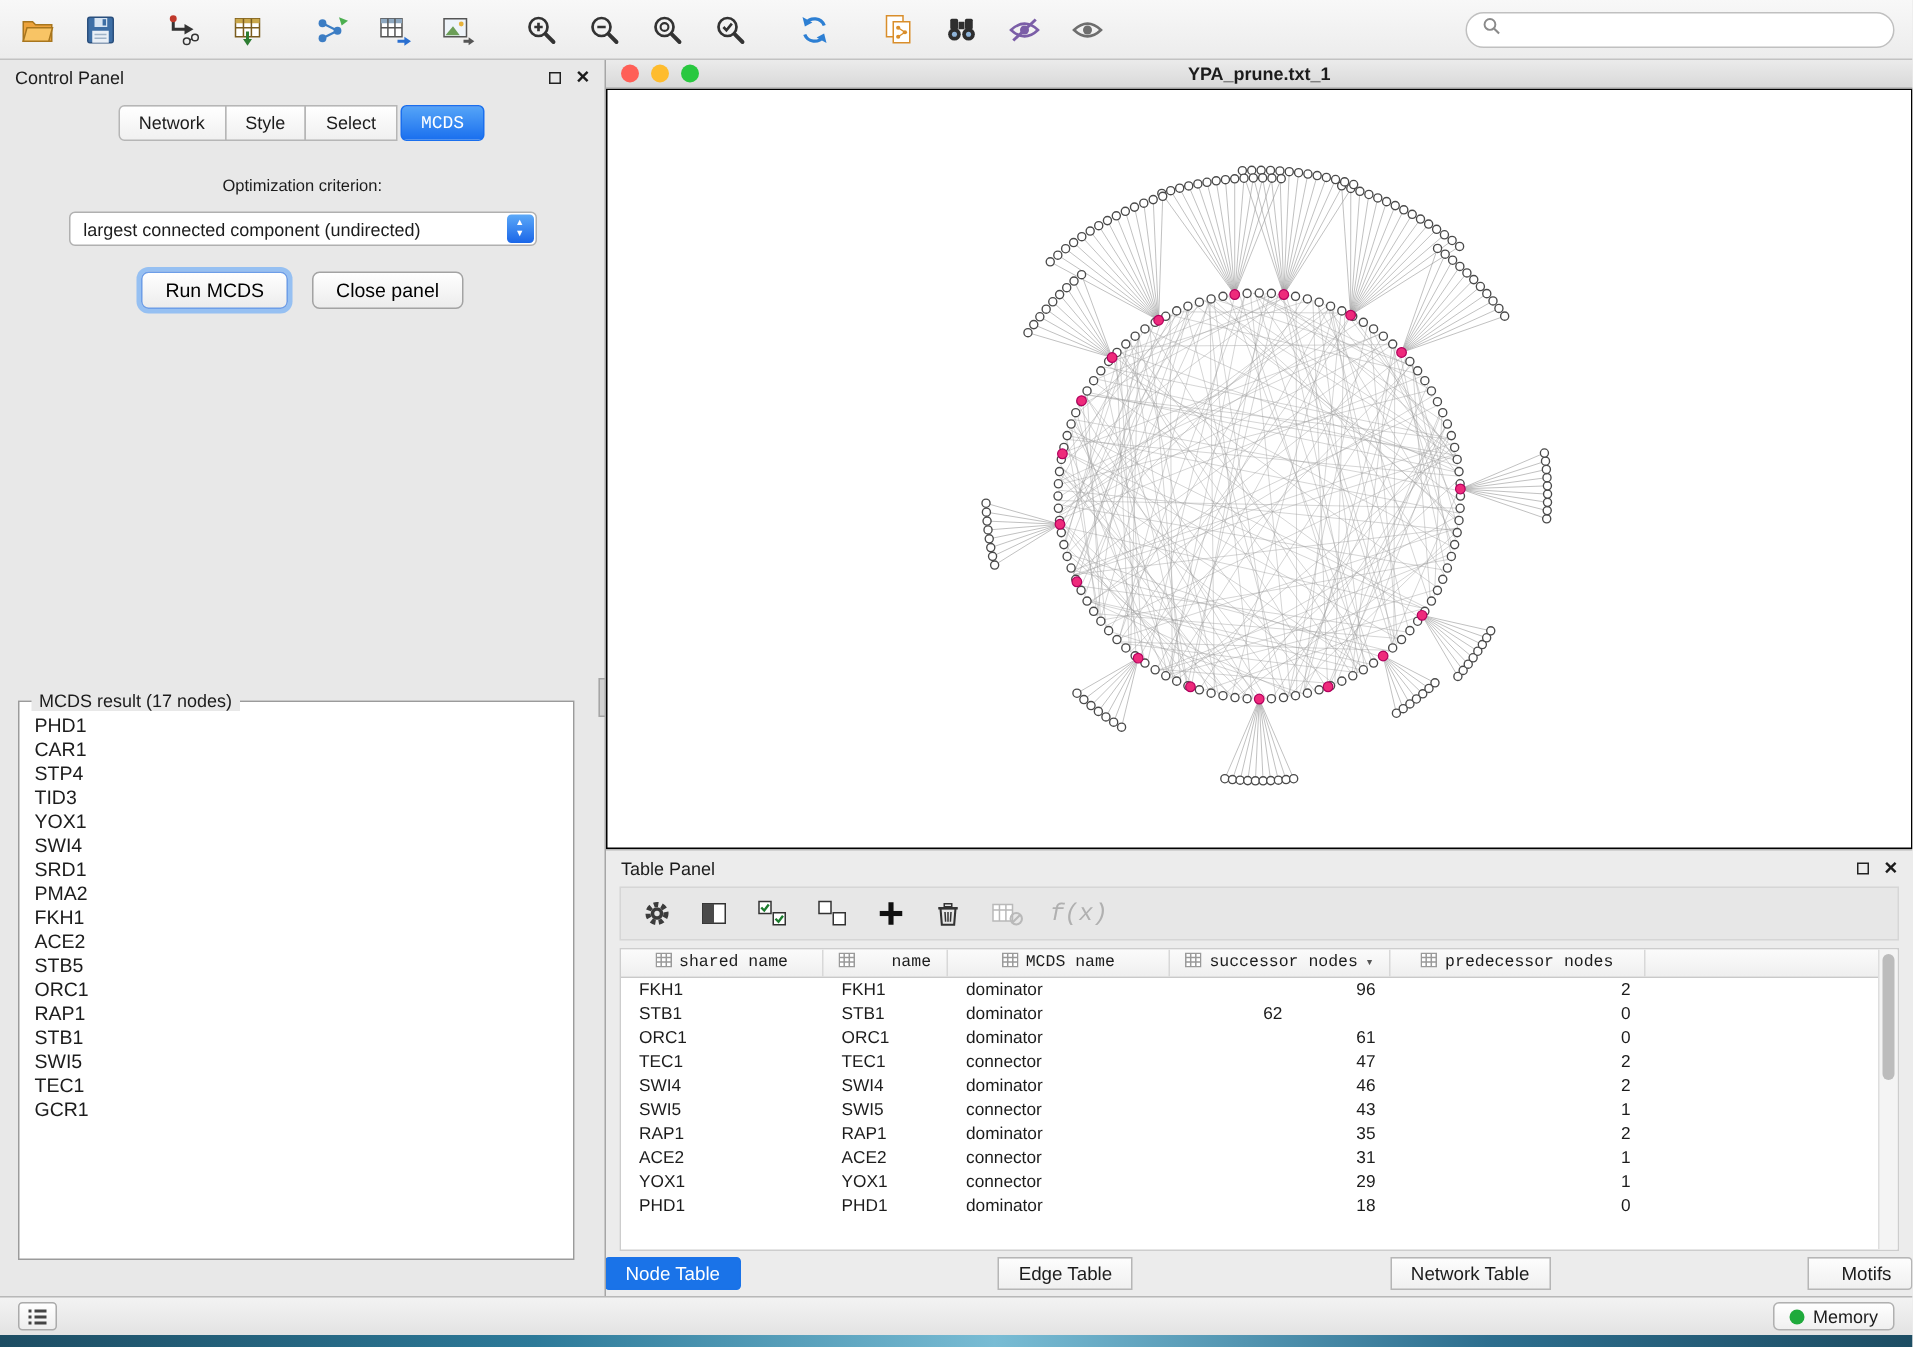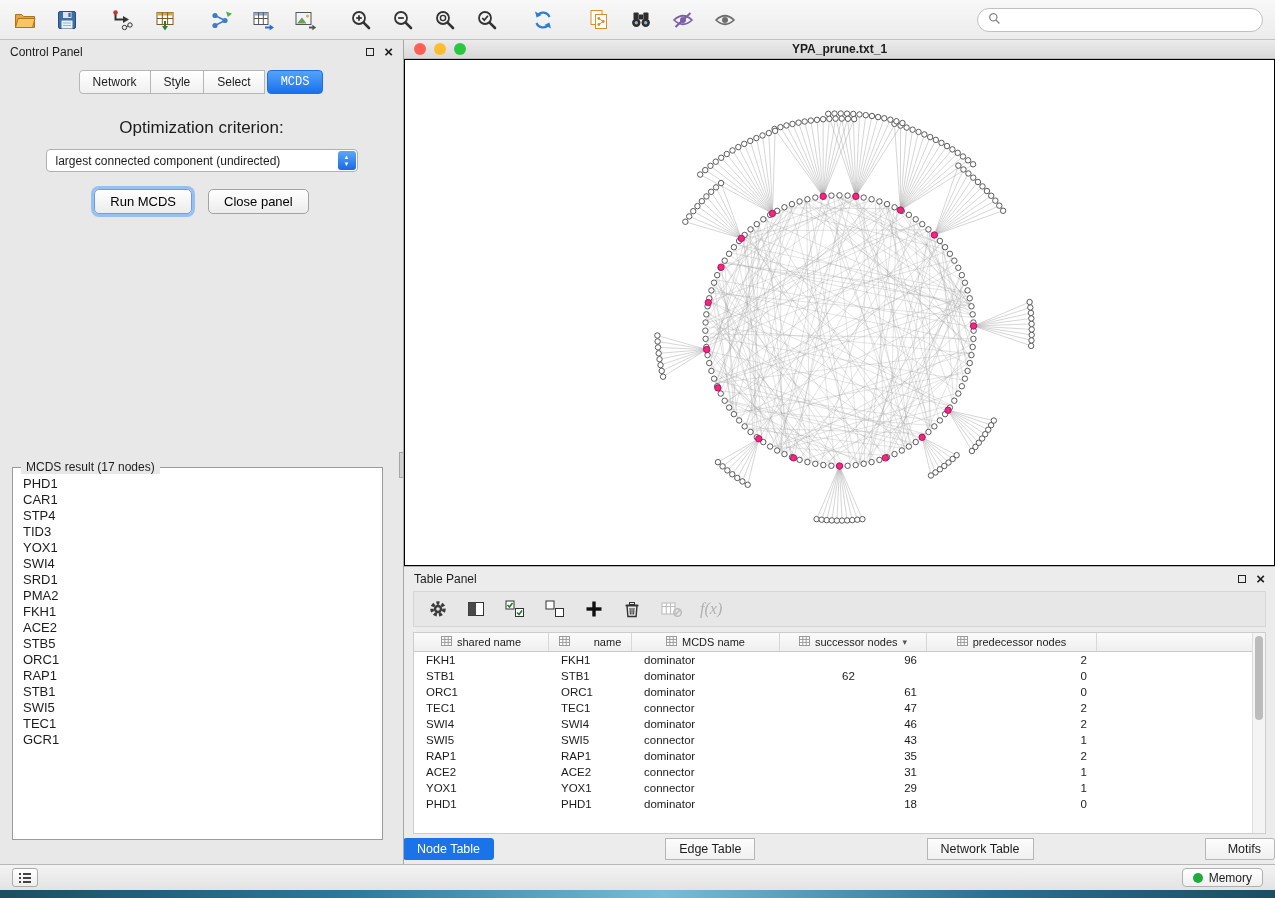--- a/index.html
+++ b/index.html
@@ -24,21 +24,21 @@
   .control-panel { width:404px; flex:0 0 404px; background:#e8e8e8; border-right:1px solid #a6a6a6; position:relative; }
   .panel-header { height:24px; display:flex; align-items:center; padding:0 10px; font-size:12px; }
   .hdr-icons { margin-left:auto; display:flex; align-items:center; gap:10px; }
   .float-icon { width:8px; height:8px; border:1.5px solid #222; display:inline-block; cursor:pointer; }
   .close-icon { font-weight:bold; font-size:15px; line-height:12px; cursor:pointer; }
   .cp-tabs { display:flex; justify-content:center; margin-top:6px; }
   .cp-tab { font-size:12px; padding:4px 13px; background:linear-gradient(#ffffff,#f0f0f0);
             border:1px solid #b6b6b6; margin-left:-1px; cursor:pointer; }
   .cp-tab:first-child { border-radius:4px 0 0 4px; }
   .cp-tab.active { background:linear-gradient(#55a4f7,#1a6fee); color:#fff; border-color:#1a6fee; border-radius:4px; margin-left:2px;font-family:Liberation Mono, monospace; }
-  .opt-label { text-align:center; font-size:17px; margin-top:24px; }
+  .opt-label { text-align:center; font-size:11px; margin-top:24px; }
   .dropdown { margin:11px auto 0; width:312px; height:23px; background:#fff; border:1px solid #b0b0b0;
               border-radius:4px; display:flex; align-items:center; font-size:12px; padding-left:9px;
               position:relative; cursor:pointer; }
   .dd-stepper { position:absolute; right:1px; top:1px; bottom:1px; width:18px; border-radius:3px;
                 background:linear-gradient(#5ca9f8,#1a66e8); color:#fff; font-size:6px; line-height:7px;
                 display:flex; flex-direction:column; align-items:center; justify-content:center; }
   .cp-buttons { display:flex; justify-content:center; gap:16px; margin-top:17px; }
   .btn { font-size:13px; padding:4px 15px; background:linear-gradient(#ffffff,#ececec);
          border:1px solid #a3a3a3; border-radius:5px; cursor:pointer; font-family:inherit; }
   .btn.focused { box-shadow:0 0 0 3px rgba(106,170,248,.65); border-color:#6d9ee8; }
@@ -60,26 +60,26 @@
   .light { width:12px; height:12px; border-radius:50%; cursor:pointer; }
   .net-title { position:absolute; left:0; right:0; text-align:center; font-size:12px; font-weight:bold; }
   .net-content { flex:1; background:#fff; border:1px solid #000; overflow:hidden; min-height:0; }
   .net-content svg { width:100%; height:100%; display:block; }
 
   
   .table-panel { height:298px; flex:0 0 298px; background:#ececec; display:flex; flex-direction:column; border-top:1px solid #b5b5b5; }
   .tp-toolbar { height:36px; flex:0 0 36px; margin:0 9px; background:#e7e7e7; border:1px solid #d6d6d6;
                 display:flex; align-items:center; gap:18px; padding:0 14px; }
   .tp-icon { display:flex; align-items:center; justify-content:center; cursor:pointer; }
-  .fx-label { font-family:Liberation Serif, serif; font-style:italic; font-size:16px; color:#b0b0b0; }
+  .fx-label { font-family:Liberation Mono, monospace; font-style:italic; font-size:16px; color:#b0b0b0; }
   .tbl { flex:1; margin:5px 9px 0; background:#fff; border:1px solid #cdcdcd; display:flex; min-height:0; }
   .tbl-main { flex:1; min-width:0; overflow:hidden; }
   .tbl-header { display:flex; height:19px; background:linear-gradient(#fbfbfb,#efefef); border-bottom:1px solid #c9c9c9; }
   .th { display:flex; align-items:center; justify-content:center; gap:5px; font-size:11px;
-        border-right:1px solid #d8d8d8; overflow:hidden; white-space:nowrap; cursor:pointer; }
+        border-right:1px solid #d8d8d8; overflow:hidden; white-space:nowrap; cursor:pointer;font-family:Liberation Mono, monospace; }
   .th.filler { flex:1; border-right:none; cursor:default; }
   .sort-chevron { font-size:9px; color:#555; }
   .tr { display:flex; height:16px; align-items:center; font-size:11.5px; cursor:default; }
   .td { overflow:hidden; white-space:nowrap; }
   .td.left { padding-left:12px; text-align:left; }
   .td.right { padding-right:10px; text-align:right; }
   .tbl-scrollbar { width:13px; flex:0 0 13px; background:#f4f4f4; border-left:1px solid #dedede; position:relative; cursor:pointer; }
   .tbl-scrollbar .thumb { position:absolute; top:3px; left:2px; width:8px; height:84px; border-radius:5px; background:#bcbcbc; }
   .tbl-tabs { height:30px; flex:0 0 30px; display:flex; justify-content:space-between; align-items:center; }
   .ttab { font-size:12.5px; padding:3px 13px; background:linear-gradient(#fdfdfd,#f0f0f0);

